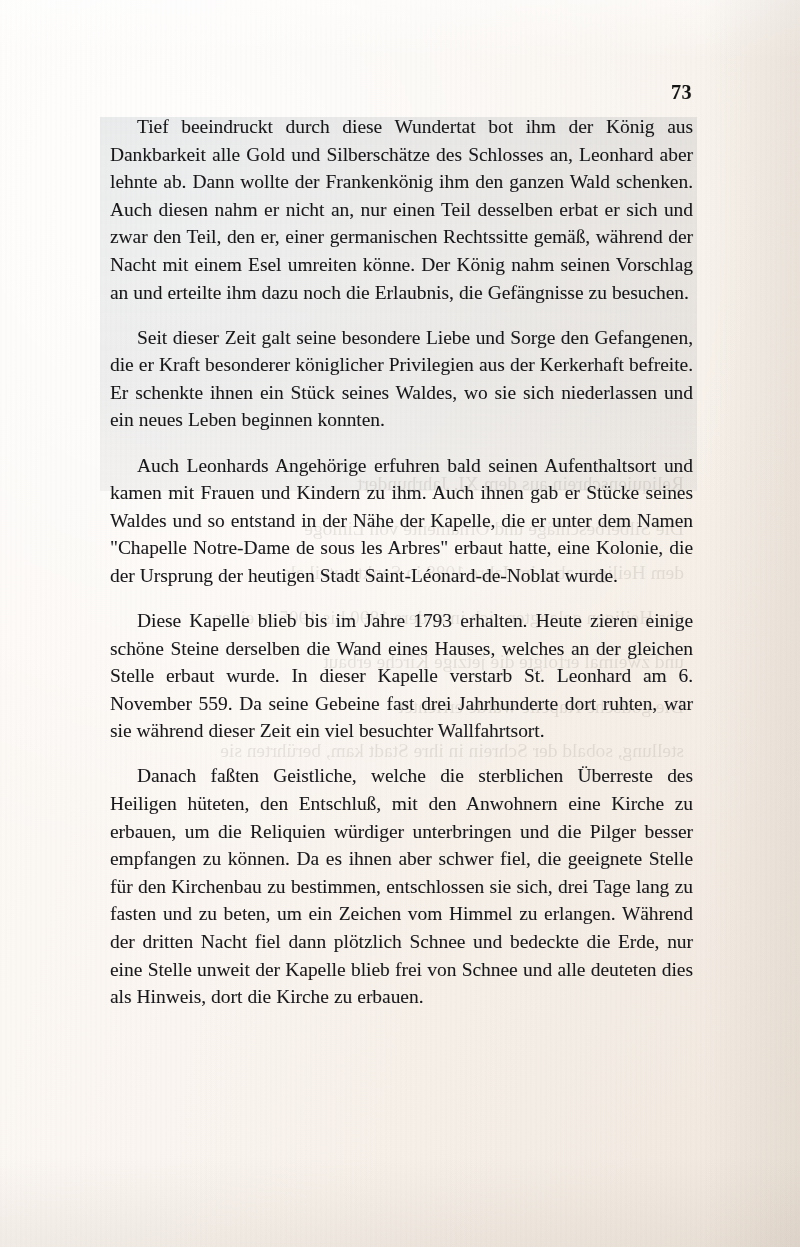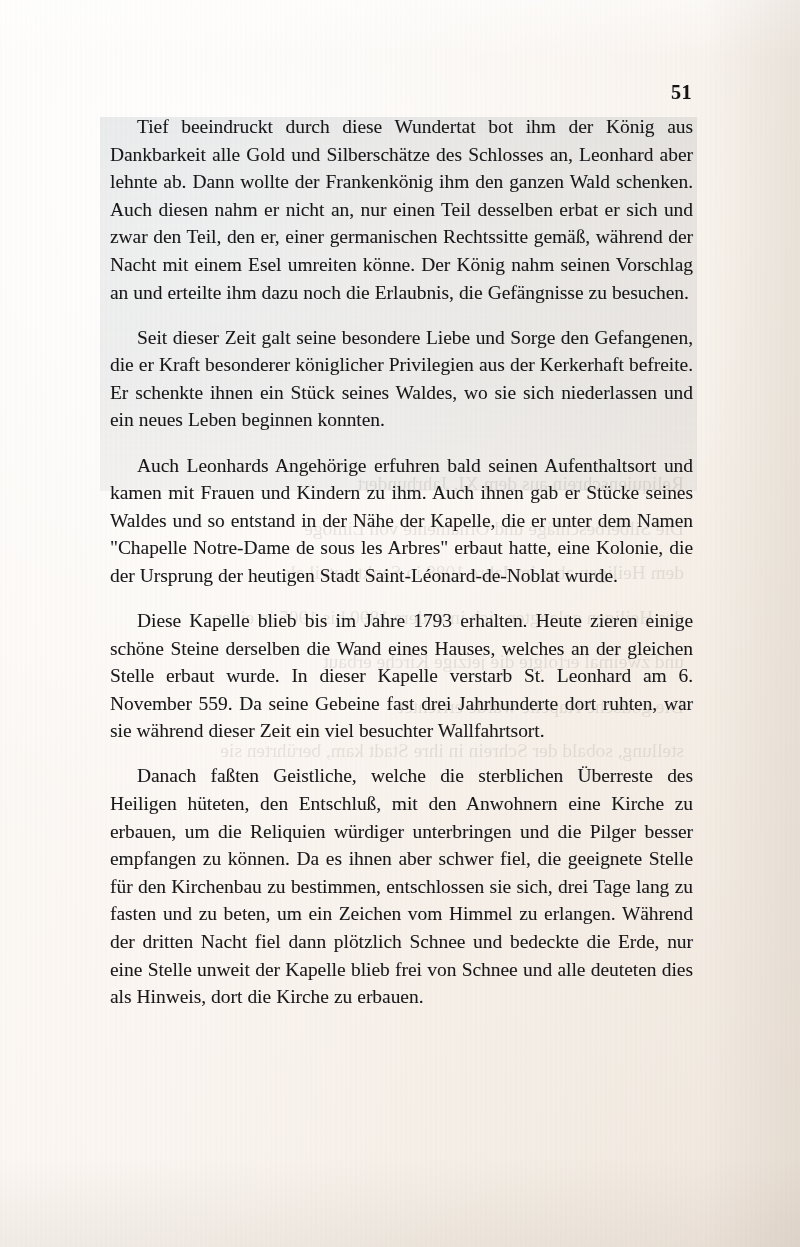--- a/index.html
+++ b/index.html
@@ -153,21 +153,21 @@
   <div id="bleed">
     <p>Reliquienschrein aus dem XI. Jahrhundert</p>
     <p>Die Silberbeschläge und Ornamente von Limoge</p>
     <p>dem Heiligen aber im Jahre 1088 in Sankt zuteil als</p>
     <p>des Heiligen gelangten sich in andere 1890 bis 1905 in einer</p>
     <p>und zweimal erfolgte die jetzige Kirche erbaut</p>
     <p>Die gotische Kapelle wurde errichtet</p>
     <p>stellung, sobald der Schrein in ihre Stadt kam, berührten sie</p>
   </div>
 
-  <div id="folio">51</div>
+  <div id="folio">73</div>
 
   <div id="textblock">
     <p>Tief beeindruckt durch diese Wundertat bot ihm der König aus Dankbarkeit alle Gold und Silberschätze des Schlosses an, Leonhard aber lehnte ab. Dann wollte der Frankenkönig ihm den ganzen Wald schenken. Auch diesen nahm er nicht an, nur einen Teil desselben erbat er sich und zwar den Teil, den er, einer germanischen Rechtssitte gemäß, während der Nacht mit einem Esel umreiten könne. Der König nahm seinen Vorschlag an und erteilte ihm dazu noch die Erlaubnis, die Gefängnisse zu besuchen.</p>
     <p>Seit dieser Zeit galt seine besondere Liebe und Sorge den Gefangenen, die er Kraft besonderer königlicher Privilegien aus der Kerkerhaft befreite. Er schenkte ihnen ein Stück seines Waldes, wo sie sich niederlassen und ein neues Leben beginnen konnten.</p>
     <p>Auch Leonhards Angehörige erfuhren bald seinen Aufenthaltsort und kamen mit Frauen und Kindern zu ihm. Auch ihnen gab er Stücke seines Waldes und so entstand in der Nähe der Kapelle, die er unter dem Namen "Chapelle Notre-Dame de sous les Arbres" erbaut hatte, eine Kolonie, die der Ursprung der heutigen Stadt Saint-Léonard-de-Noblat wurde.</p>
     <p>Diese Kapelle blieb bis im Jahre 1793 erhalten. Heute zieren einige schöne Steine derselben die Wand eines Hauses, welches an der gleichen Stelle erbaut wurde. In dieser Kapelle verstarb St. Leonhard am 6. November 559. Da seine Gebeine fast drei Jahrhunderte dort ruhten, war sie während dieser Zeit ein viel besuchter Wallfahrtsort.</p>
     <p>Danach faßten Geistliche, welche die sterblichen Überreste des Heiligen hüteten, den Entschluß, mit den Anwohnern eine Kirche zu erbauen, um die Reliquien würdiger unterbringen und die Pilger besser empfangen zu können. Da es ihnen aber schwer fiel, die geeignete Stelle für den Kirchenbau zu bestimmen, entschlossen sie sich, drei Tage lang zu fasten und zu beten, um ein Zeichen vom Himmel zu erlangen. Während der dritten Nacht fiel dann plötzlich Schnee und bedeckte die Erde, nur eine Stelle unweit der Kapelle blieb frei von Schnee und alle deuteten dies als Hinweis, dort die Kirche zu erbauen.</p>
   </div>
 
   <div id="tint-block"></div>

